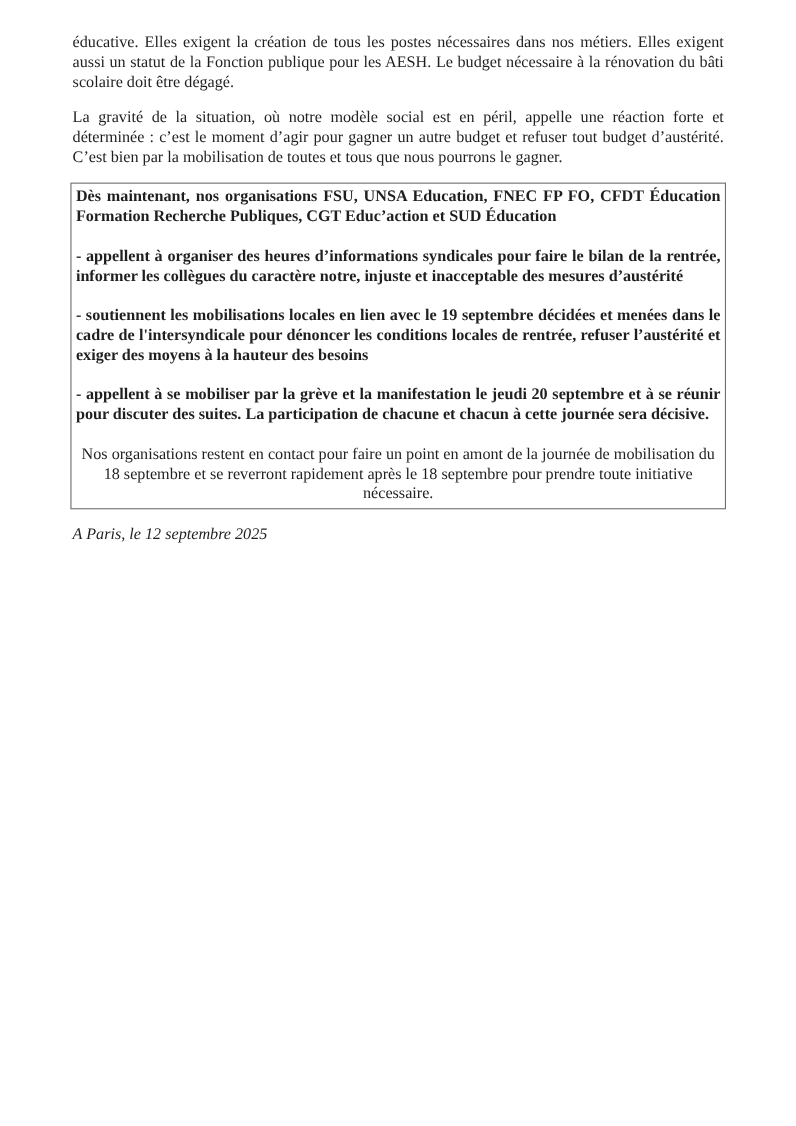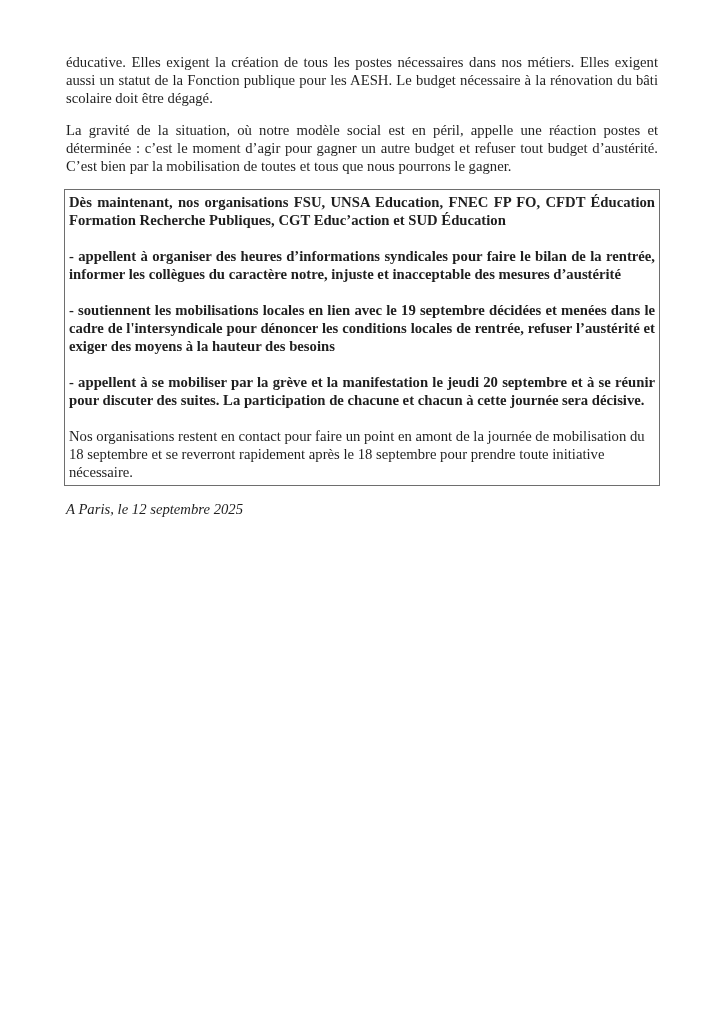--- a/index.html
+++ b/index.html
@@ -6,21 +6,21 @@
     margin: 0;
     padding: 0;
     background: #ffffff;
   }
   .page {
     position: relative;
     width: 724px;
     height: 1024px;
     box-sizing: border-box;
     background: #ffffff;
-    padding: 53px 66px 0 66px;
+    padding: 30px 66px 0 66px;
     font-family: "Liberation Serif", "DejaVu Serif", serif;
     font-size: 14.7px;
     line-height: 18px;
     color: #1f1f1f;
     overflow: hidden;
   }
   .para {
     margin: 0 0 14px 0;
     text-align: justify;
   }
@@ -30,38 +30,38 @@
     margin: 0 -2px 0 -2px;
     padding: 3px 4px 4px 4px;
   }
   .box .para {
     margin-bottom: 18px;
   }
   .box .para.bold {
     font-weight: bold;
   }
   .box .para.closing {
-    text-align: left;
+    text-align: center;
     margin-bottom: 0;
     margin-top: 12px;
   }
   .dateline {
     margin: 14px 0 0 0;
     text-align: left;
     font-style: italic;
   }
 </style>
 </head>
 <body>
 
 <div class="page">
 
   <p class="para">éducative. Elles exigent la création de tous les postes nécessaires dans nos métiers. Elles exigent aussi un statut de la Fonction publique pour les AESH. Le budget nécessaire à la rénovation du bâti scolaire doit être dégagé.</p>
 
-  <p class="para">La gravité de la situation, où notre modèle social est en péril, appelle une réaction postes et déterminée : c’est le moment d’agir pour gagner un autre budget et refuser tout budget d’austérité. C’est bien par la mobilisation de toutes et tous que nous pourrons le gagner.</p>
+  <p class="para">La gravité de la situation, où notre modèle social est en péril, appelle une réaction forte et déterminée : c’est le moment d’agir pour gagner un autre budget et refuser tout budget d’austérité. C’est bien par la mobilisation de toutes et tous que nous pourrons le gagner.</p>
 
   <div class="box">
     <p class="para bold">Dès maintenant, nos organisations FSU, UNSA Education, FNEC FP FO, CFDT Éducation Formation Recherche Publiques, CGT Educ’action et SUD Éducation</p>
 
     <p class="para bold">- appellent à organiser des heures d’informations syndicales pour faire le bilan de la rentrée, informer les collègues du caractère notre, injuste et inacceptable des mesures d’austérité</p>
 
     <p class="para bold">- soutiennent les mobilisations locales en lien avec le 19 septembre décidées et menées dans le cadre de l'intersyndicale pour dénoncer les conditions locales de rentrée, refuser l’austérité et exiger des moyens à la hauteur des besoins</p>
 
     <p class="para bold">- appellent à se mobiliser par la grève et la manifestation le jeudi 20 septembre et à se réunir pour discuter des suites. La participation de chacune et chacun à cette journée sera décisive.</p>
 

